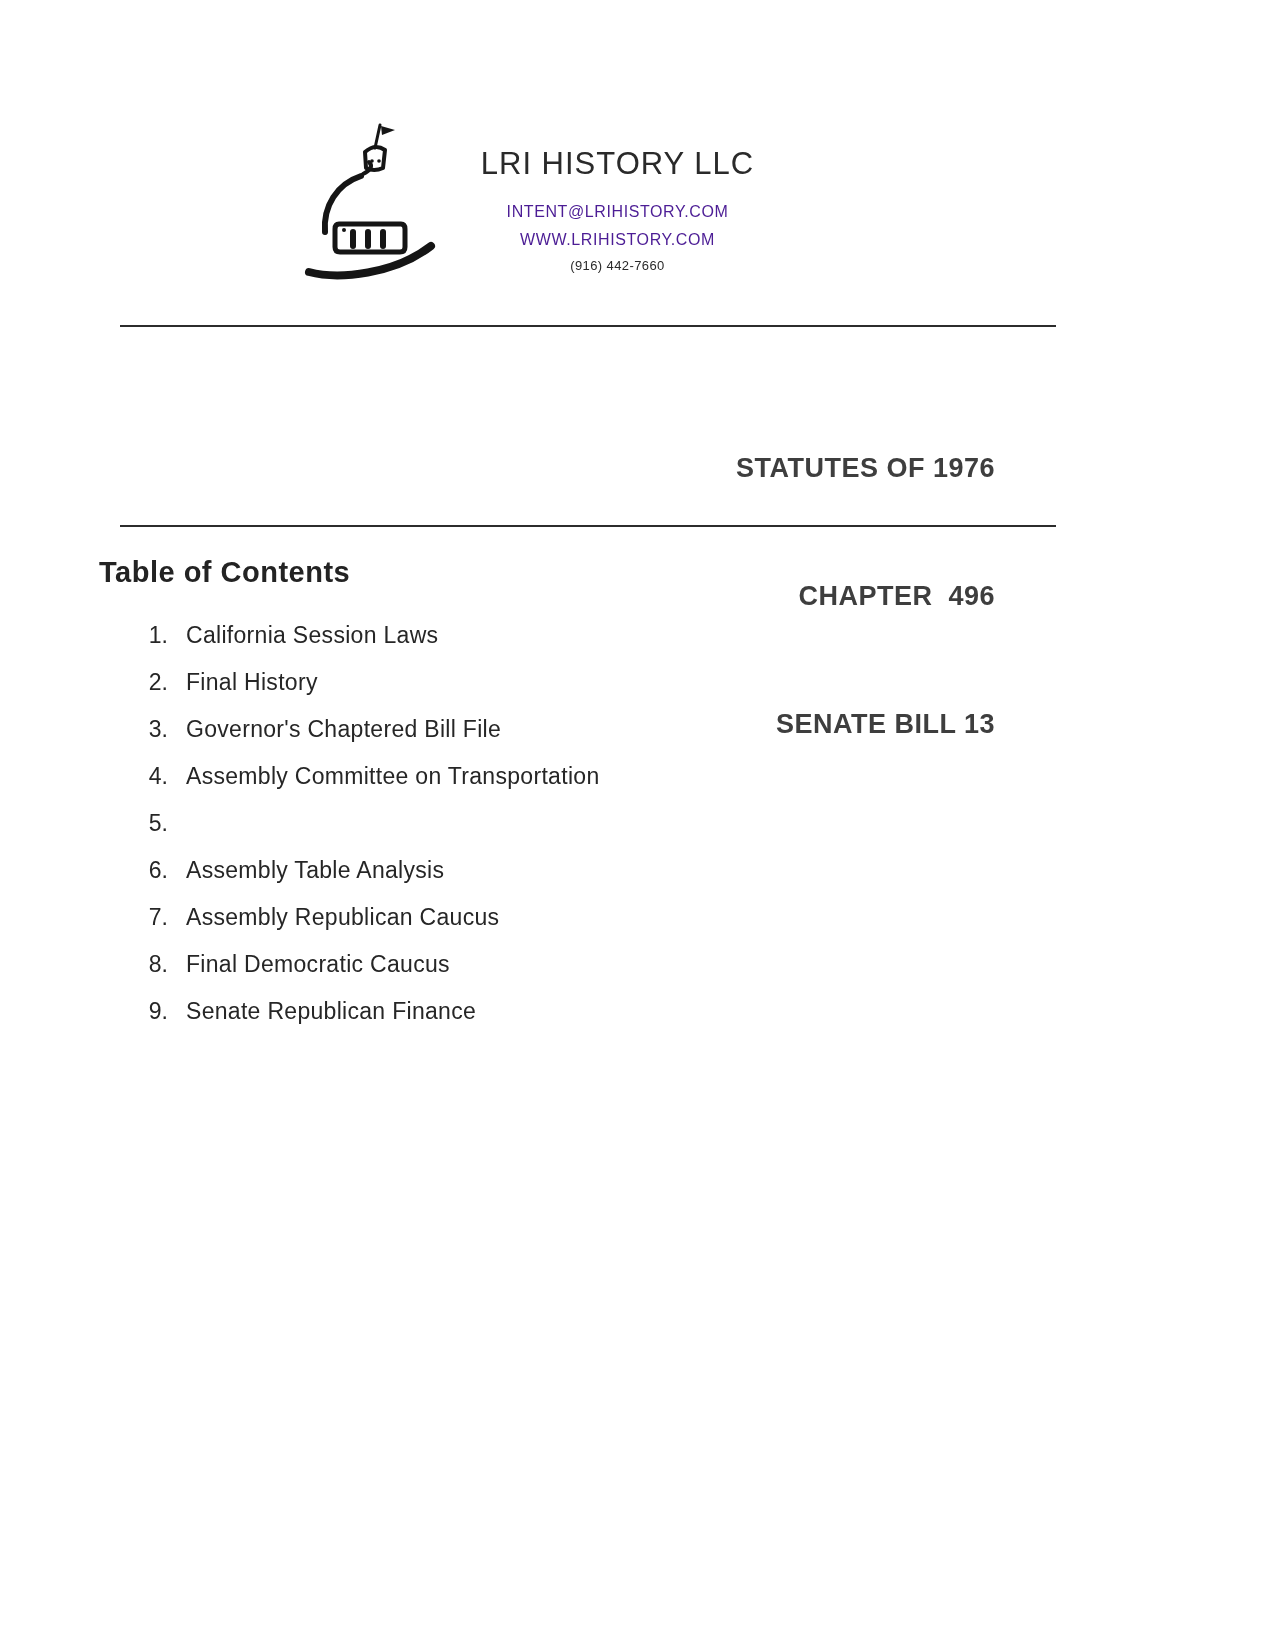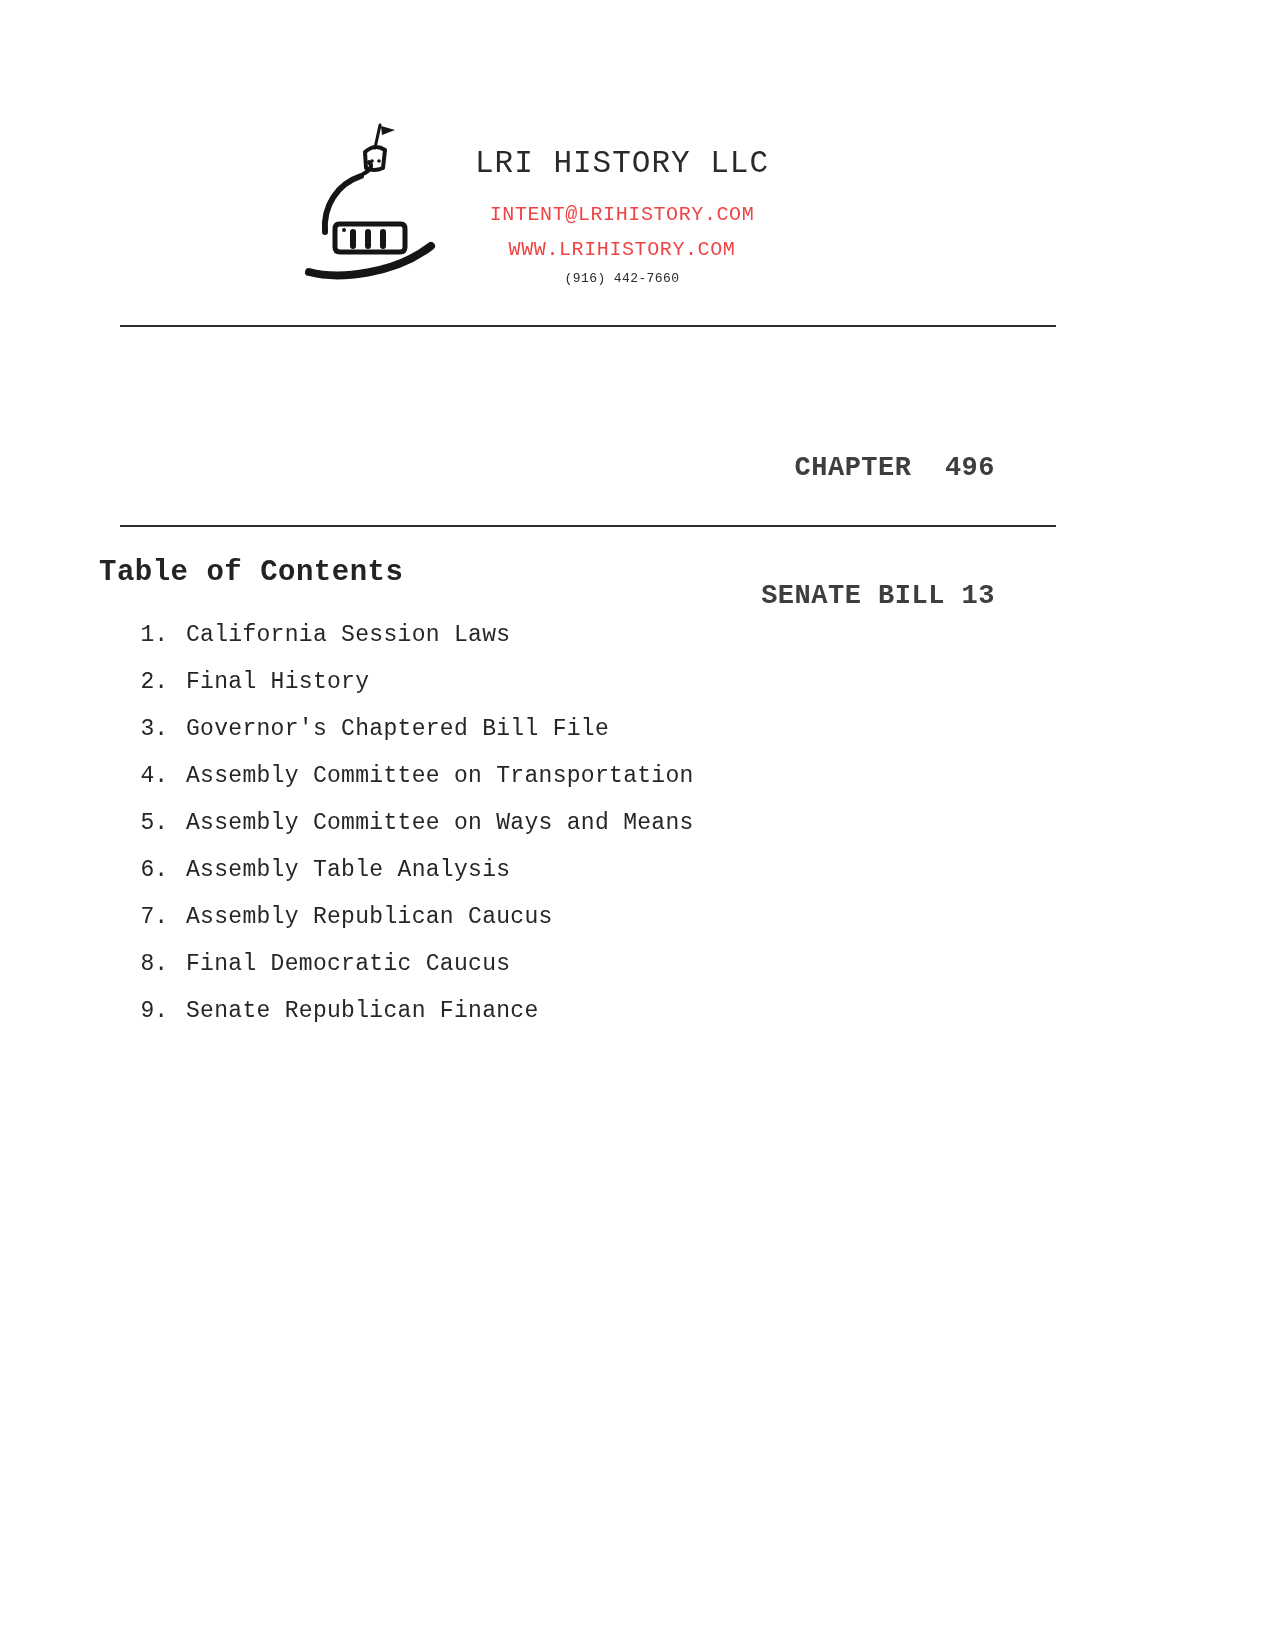--- a/index.html
+++ b/index.html
@@ -5,21 +5,21 @@
   html, body {
     margin: 0;
     padding: 0;
     background: #ffffff;
   }
   .page {
     position: relative;
     width: 1276px;
     height: 1651px;
     background: #ffffff;
-    font-family: Liberation Mono, monospace;
+    font-family: Liberation Sans, sans-serif;
     color: #1f1f1f;
     overflow: hidden;
   }
 
   
   .letterhead {
     position: absolute;
     top: 120px;
     left: 295px;
     display: flex;
@@ -37,23 +37,23 @@
     min-width: 285px;
   }
   .company-name {
     font-size: 31px;
     letter-spacing: 1px;
     color: #2a2a2a;
     margin-bottom: 16px;
     white-space: nowrap;
   }
   .contact-line {
-    font-size: 20px;
+    font-size: 16px;
     letter-spacing: 0.6px;
-    color: #ef4444;
+    color: #4c1d95;
     line-height: 1.75;
     white-space: nowrap;
   }
   .contact-phone {
     font-size: 13px;
     letter-spacing: 0.4px;
     color: #2a2a2a;
     line-height: 1.8;
     white-space: nowrap;
   }
@@ -150,20 +150,21 @@
       <div class="contact-line">INTENT@LRIHISTORY.COM</div>
       <div class="contact-line">WWW.LRIHISTORY.COM</div>
       <div class="contact-phone">(916) 442-7660</div>
     </div>
   </div>
 
   <div class="rule rule-top"></div>
   <div class="rule rule-bottom"></div>
 
   <div class="title-block">
+    <div>STATUTES OF 1976</div>
     <div>CHAPTER  496</div>
     <div>SENATE BILL 13</div>
   </div>
 
   <div class="toc-heading">Table of Contents</div>
 
   <div class="toc-list">
     <div class="toc-row">
       <span class="toc-num">1.</span>
       <span class="toc-label">California Session Laws</span>
@@ -175,21 +176,20 @@
     <div class="toc-row">
       <span class="toc-num">3.</span>
       <span class="toc-label">Governor's Chaptered Bill File</span>
     </div>
     <div class="toc-row">
       <span class="toc-num">4.</span>
       <span class="toc-label">Assembly Committee on Transportation</span>
     </div>
     <div class="toc-row">
       <span class="toc-num">5.</span>
-      <span class="toc-label">Assembly Committee on Ways and Means</span>
     </div>
     <div class="toc-row">
       <span class="toc-num">6.</span>
       <span class="toc-label">Assembly Table Analysis</span>
     </div>
     <div class="toc-row">
       <span class="toc-num">7.</span>
       <span class="toc-label">Assembly Republican Caucus</span>
     </div>
     <div class="toc-row">

